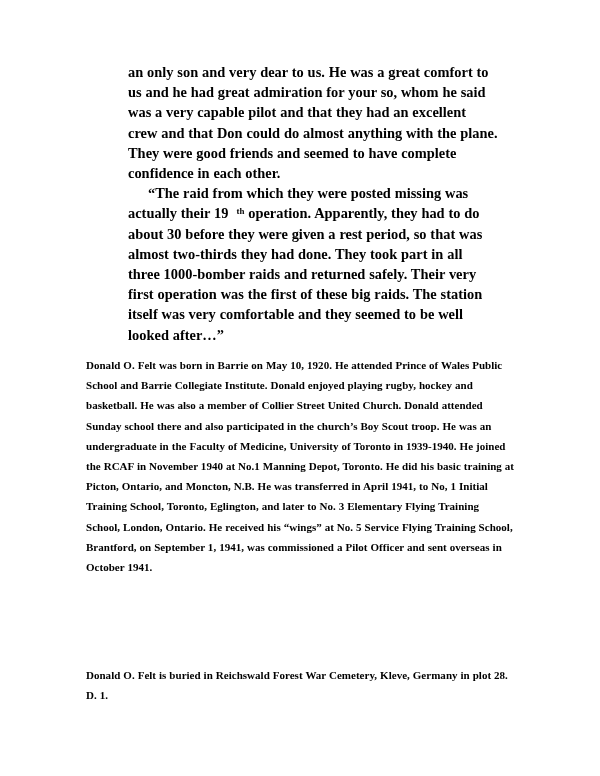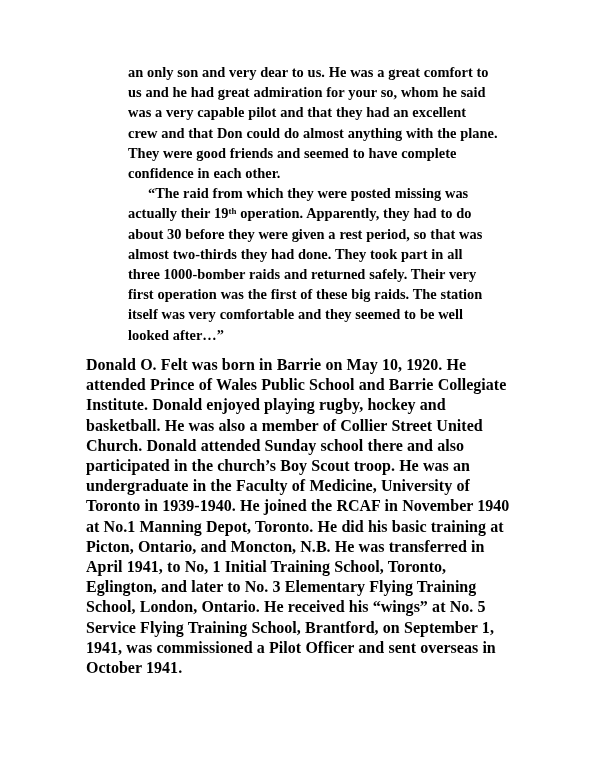--- a/index.html
+++ b/index.html
@@ -43,50 +43,54 @@
 
   .quote-block p.indented {
     text-indent: 20px;
   }
 
   sup.ordinal {
     font-size: 0.62em;
     vertical-align: 0.46em;
     line-height: 0;
     font-weight: bold;
+    padding-left: 8px;
   }
 
   
   .bio-block {
     position: absolute;
     left: 86px;
     width: 430px;
   }
 
   #bio-main { top: 355px; }
   #bio-burial { top: 665px; }
 
   .bio-block p {
     margin: 0;
     font-weight: bold;
-    font-size: 16px;
+    font-size: 11px;
     line-height: 20.2px;
     text-align: left;
     letter-spacing: 0.02px;
     word-spacing: 0.2px;
   }
 </style>
 </head>
 <body>
 
 <div class="page">
 
   <div class="quote-block">
     <p>an only son and very dear to us. He was a great comfort to us and he had great admiration for your so, whom he said was a very capable pilot and that they had an excellent crew and that Don could do almost anything with the plane. They were good friends and seemed to have complete confidence in each other.</p>
     <p class="indented"><span>“The raid from which they were posted missing was actually their 19</span><sup class="ordinal">th</sup><span> operation. Apparently, they had to do about 30 before they were given a rest period, so that was almost two-thirds they had done. They took part in all three 1000-bomber raids and returned safely. Their very first operation was the first of these big raids. The station itself was very comfortable and they seemed to be well looked after…”</span></p>
   </div>
 
   <div class="bio-block" id="bio-main">
     <p>Donald O. Felt was born in Barrie on May 10, 1920. He attended Prince of Wales Public School and Barrie Collegiate Institute. Donald enjoyed playing rugby, hockey and basketball. He was also a member of Collier Street United Church. Donald attended Sunday school there and also participated in the church’s Boy Scout troop. He was an undergraduate in the Faculty of Medicine, University of Toronto in 1939-1940. He joined the RCAF in November 1940 at No.1 Manning Depot, Toronto. He did his basic training at Picton, Ontario, and Moncton, N.B. He was transferred in April 1941, to No, 1 Initial Training School, Toronto, Eglington, and later to No. 3 Elementary Flying Training School, London, Ontario. He received his “wings” at No. 5 Service Flying Training School, Brantford, on September 1, 1941, was commissioned a Pilot Officer and sent overseas in October 1941.</p>
   </div>
 
+  <div class="bio-block" id="bio-burial">
+    <p>Donald O. Felt is buried in Reichswald Forest War Cemetery, Kleve, Germany in plot 28. D. 1.</p>
+  </div>
 
 </div>
 
 </body></html>

